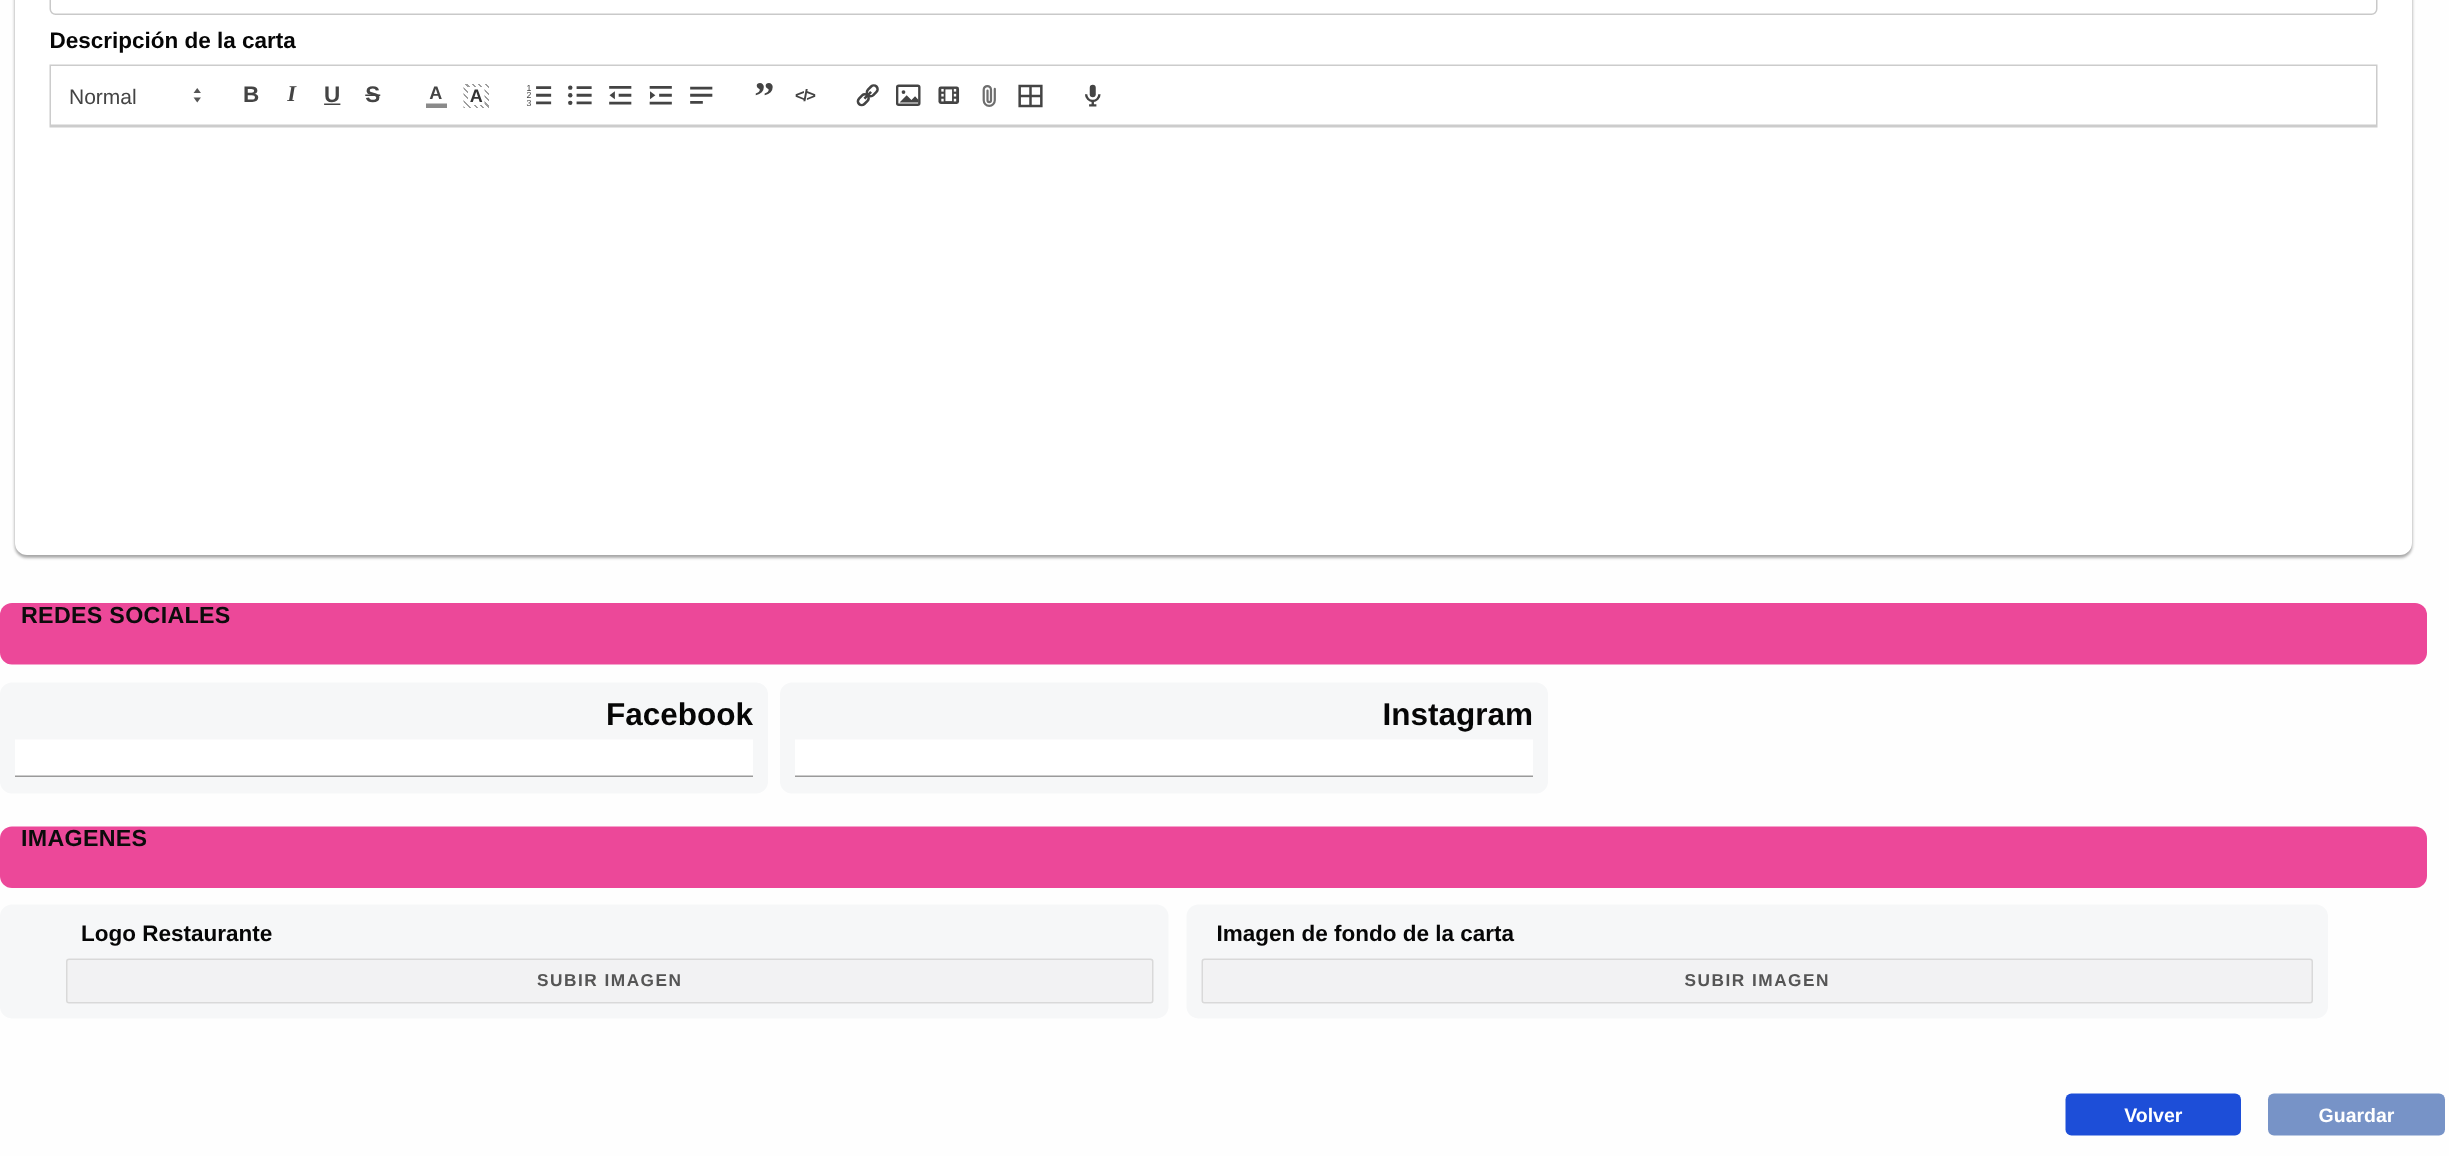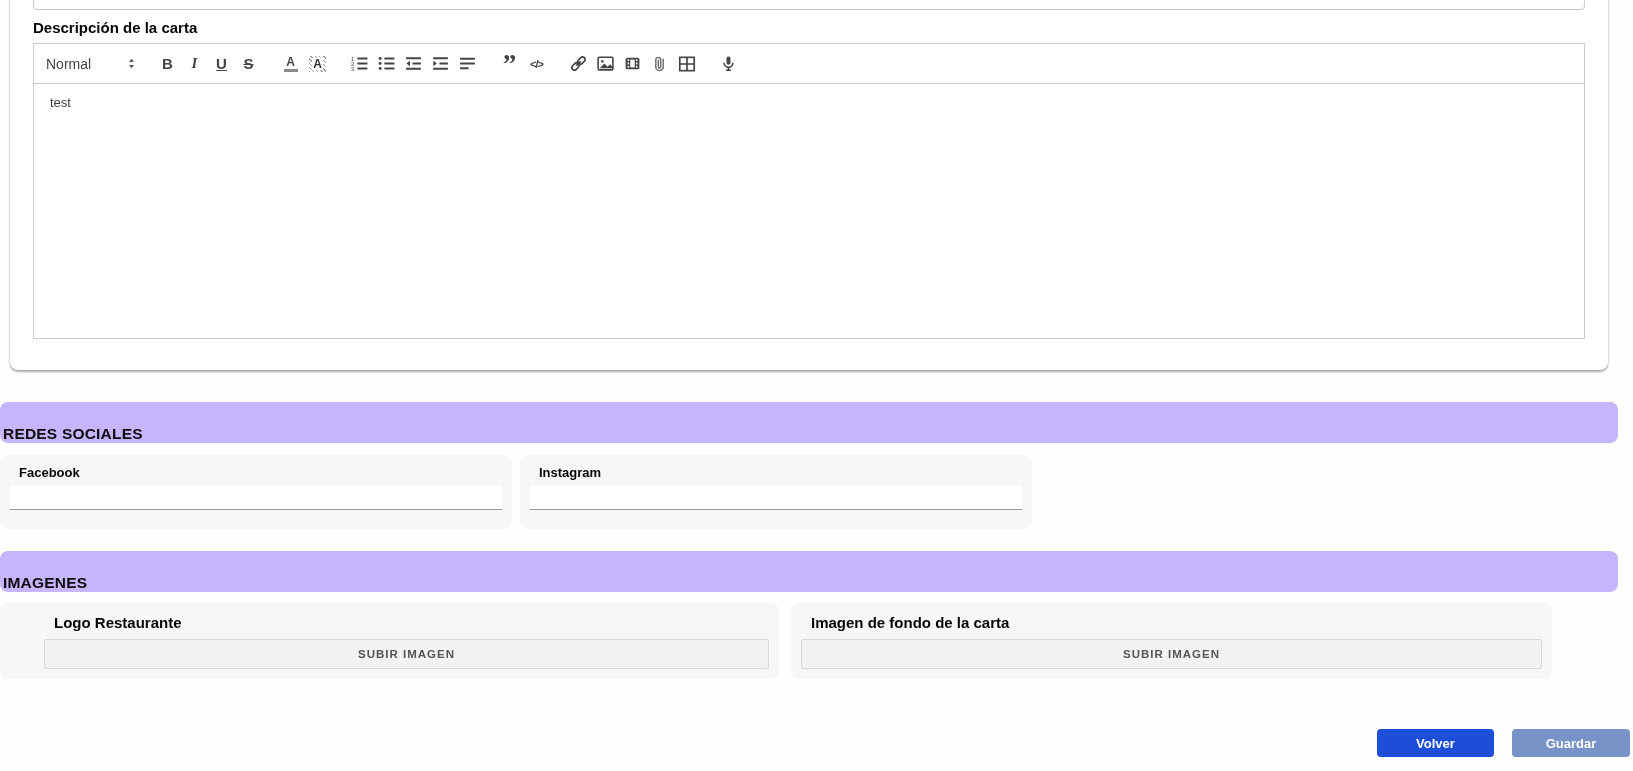--- a/index.html
+++ b/index.html
@@ -27,30 +27,30 @@
   .ico-A .a{font-weight:bold;font-size:12px;color:#444;}
   .ico-A .bar{width:14px;height:3px;background:#8a8a8a;margin-top:1px;}
   .hatch{width:17px;height:16px;background:repeating-linear-gradient(45deg,#9e9e9e 0 1px,transparent 1px 3px);
     display:flex;align-items:center;justify-content:center;}
   .hatch .a{font-weight:bold;font-size:12px;color:#333;background:#fff;padding:0 1px;line-height:1;}
   .glyph-quote{font-family:"Liberation Serif",serif;font-weight:bold;font-size:27px;line-height:8px;height:14px;overflow:visible;color:#444;}
   .glyph-code{font-weight:bold;font-size:11px;letter-spacing:-1px;color:#444;}
   .ql-content{height:254px;padding:11px 16px;font-size:13px;color:#3c3c3c;box-sizing:border-box;outline:none;}
 
   
-  .section-bar{position:absolute;left:0;width:1618px;height:41px;background:#c4b5fd;border-radius:8px;
-    display:flex;align-items:flex-end;padding-left:3px;box-sizing:border-box;}
+  .section-bar{position:absolute;left:0;width:1618px;height:41px;background:#ec4899;border-radius:8px;
+    display:flex;align-items:flex-start;padding-left:14px;box-sizing:border-box;}
   .section-bar .t{font-size:15.5px;font-weight:bold;color:#0c0c0c;letter-spacing:.2px;}
   #bar-social{top:402px;}
   #bar-images{top:551px;}
 
   
   .lite-card{position:absolute;background:#f6f7f8;border-radius:8px;box-sizing:border-box;}
   .social-card{top:455px;height:74px;width:512px;padding:10px 10px 0 10px;}
-  .social-card .field-label{margin:1px 0 0 9px;font-size:13px;}
+  .social-card .field-label{margin:1px 0 0 9px;font-size:21px;text-align:right;}
   .u-input{margin-top:6px;width:100%;height:25px;background:#fff;border:none;border-bottom:1px solid #9a9a9a;
     box-sizing:border-box;font-size:14px;padding:0 8px;outline:none;display:block;}
   .img-card{top:603px;height:76px;padding:12px 10px 0 10px;}
   .img-card .field-label{margin:0 0 0 10px;font-size:15px;}
   .upload-btn{margin-top:9px;height:30px;width:100%;background:#f2f2f3;border:1px solid #d9d9d9;border-radius:2px;
     display:flex;align-items:center;justify-content:center;cursor:pointer;
     font-size:11.5px;letter-spacing:1px;color:#555;font-weight:bold;box-sizing:border-box;text-align:center;}
 
   
   .btn{position:absolute;top:729px;height:28px;border:none;border-radius:4px;color:#fff;font-weight:bold;
@@ -190,21 +190,20 @@
           <span class="tb-btn">
             <svg viewBox="0 0 18 18" width="19" height="19">
               <rect x="7.1" y="2.3" width="3.8" height="8" rx="1.9" fill="#444"></rect>
               <path d="M4.8 8.4a4.2 4.2 0 0 0 8.4 0" fill="none" stroke="#444" stroke-width="1.5"></path>
               <path d="M9 12.6v2.2M6.7 15.4h4.6" stroke="#444" stroke-width="1.5"></path>
             </svg>
           </span>
         </div>
       </div>
 
-      <div class="ql-content" contenteditable="true" style="">test</div>
     </div>
   </div>
 
   <div class="section-bar" id="bar-social">
     <span class="t">REDES SOCIALES</span>
   </div>
 
   <div class="lite-card social-card" style="left:0;">
     <div class="field-label">Facebook</div>
     <input class="u-input" type="text" value="" style="">

